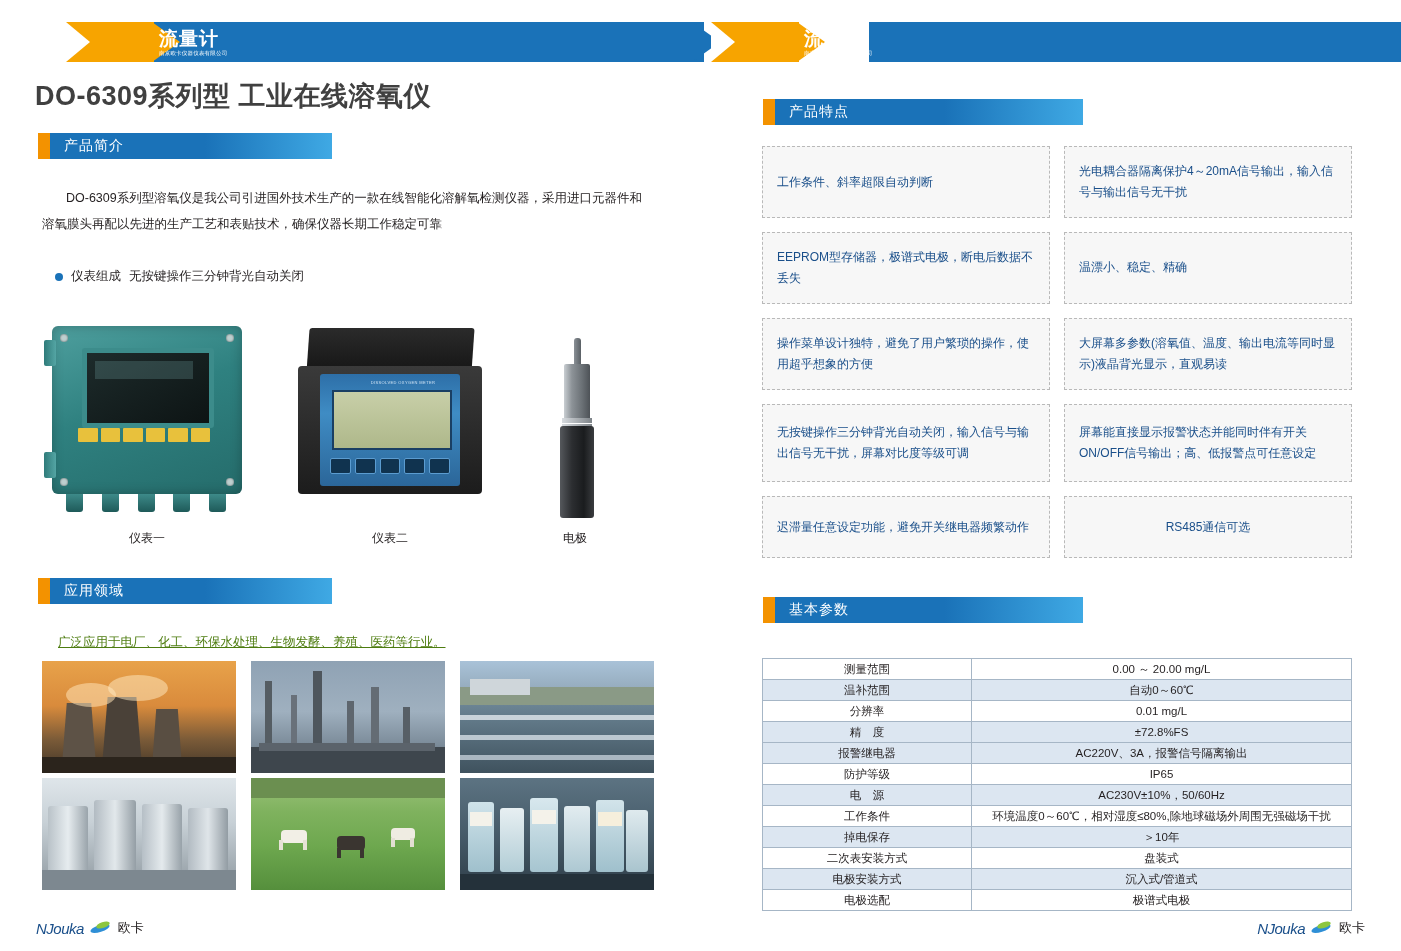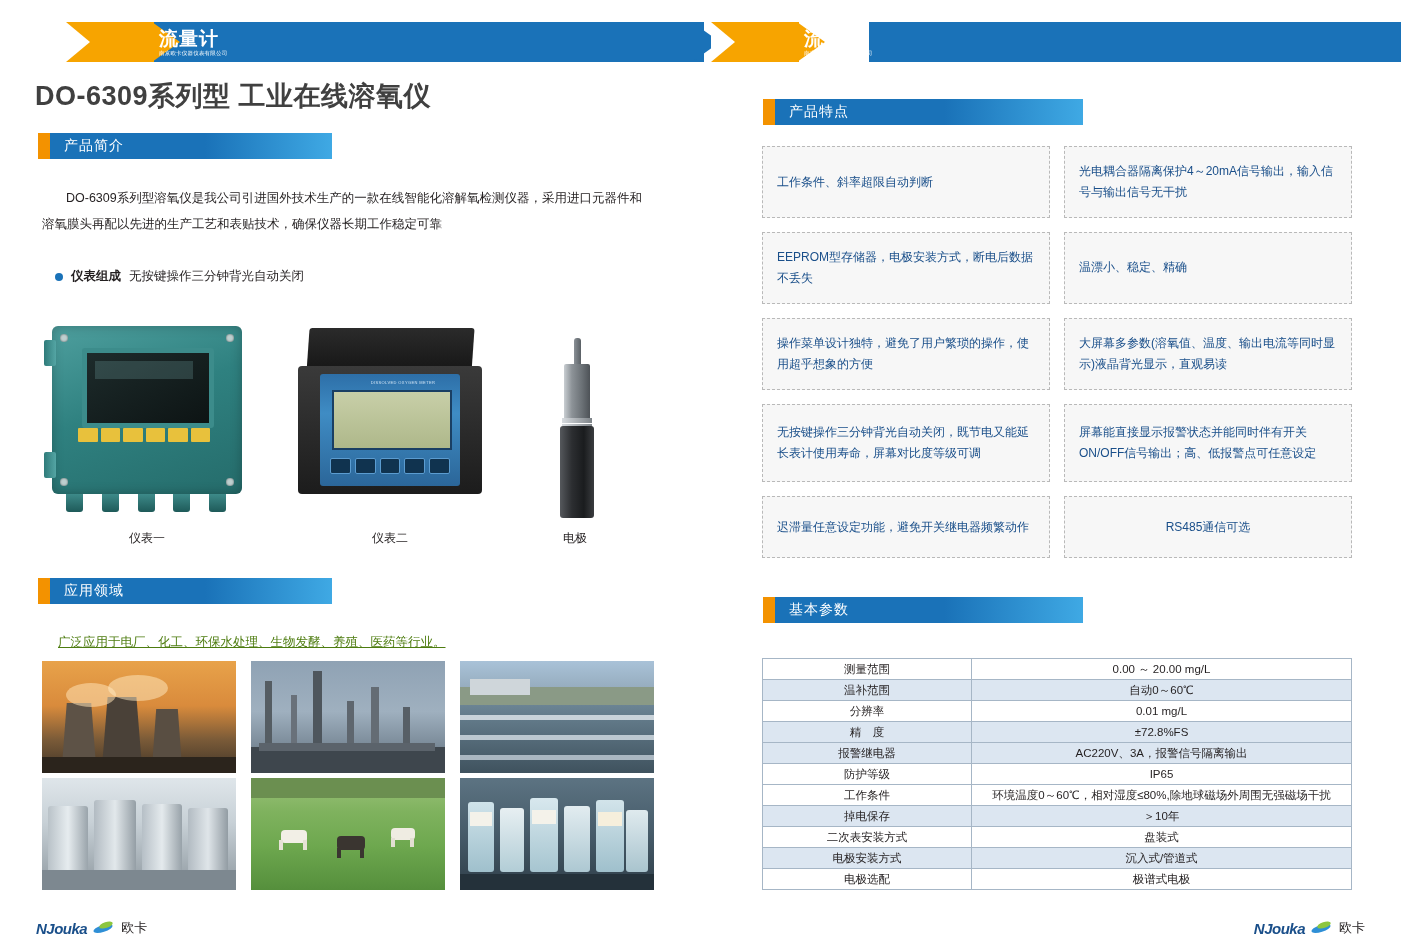--- a/index.html
+++ b/index.html
@@ -145,21 +145,21 @@
     display: flex;
     align-items: center;
     gap: 8px;
   }
   .bullet-dot {
     width: 8px; height: 8px;
     border-radius: 50%;
     background: #1a72b8;
     display: inline-block;
   }
-  .bullet-line .bl-strong { font-weight: bold; }
+  .bullet-line .bl-strong { font-weight: normal; }
 
   
   .prod-img {
     position: absolute;
     border-radius: 2px;
   }
   .prod-caption {
     position: absolute;
     font-size: 12px;
     color: #231f20;
@@ -352,21 +352,21 @@
     position: absolute;
     bottom: 14px;
     display: flex;
     align-items: center;
     gap: 6px;
   }
   .footer-logo.left  { left: 36px; }
   .footer-logo.right { right: 36px; }
   .fl-mark {
     font-size: 15px;
-    font-weight: bold;
+    font-weight: normal;
     font-style: italic;
     color: #1a4f8a;
     letter-spacing: -0.5px;
   }
   .fl-cn {
     font-size: 13px;
     color: #231f20;
   }
   .fl-swoosh {
     width: 22px; height: 12px;
@@ -562,35 +562,35 @@
 
 <div class="feat-grid">
   <div class="feat-card" style="left:0;   top:0;   width:288px; height:72px;">
     <div class="fc-text">工作条件、斜率超限自动判断</div>
   </div>
   <div class="feat-card" style="left:302px;top:0;   width:288px; height:72px;">
     <div class="fc-text">光电耦合器隔离保护4～20mA信号输出，输入信号与输出信号无干扰</div>
   </div>
 
   <div class="feat-card" style="left:0;   top:86px; width:288px; height:72px;">
-    <div class="fc-text">EEPROM型存储器，电极安装方式，断电后数据不丢失</div>
+    <div class="fc-text">EEPROM型存储器，极谱式电极，断电后数据不丢失</div>
   </div>
   <div class="feat-card" style="left:302px;top:86px; width:288px; height:72px;font-family:Liberation Mono, monospace;">
     <div class="fc-text">温漂小、稳定、精确</div>
   </div>
 
   <div class="feat-card" style="left:0;   top:172px; width:288px; height:72px;">
     <div class="fc-text">操作菜单设计独特，避免了用户繁琐的操作，使用超乎想象的方便</div>
   </div>
   <div class="feat-card" style="left:302px;top:172px; width:288px; height:72px;">
     <div class="fc-text">大屏幕多参数(溶氧值、温度、输出电流等同时显示)液晶背光显示，直观易读</div>
   </div>
 
   <div class="feat-card" style="left:0;   top:258px; width:288px; height:78px;">
-    <div class="fc-text">无按键操作三分钟背光自动关闭，既节电又能延长表计使用寿命，屏幕对比度等级可调</div>
+    <div class="fc-text">无按键操作三分钟背光自动关闭，输入信号与输出信号无干扰，屏幕对比度等级可调</div>
   </div>
   <div class="feat-card" style="left:302px;top:258px; width:288px; height:78px;">
     <div class="fc-text">屏幕能直接显示报警状态并能同时伴有开关ON/OFF信号输出；高、低报警点可任意设定</div>
   </div>
 
   <div class="feat-card" style="left:0;   top:350px; width:288px; height:62px;">
     <div class="fc-text">迟滞量任意设定功能，避免开关继电器频繁动作</div>
   </div>
   <div class="feat-card" style="left:302px;top:350px; width:288px; height:62px;">
     <div class="fc-text" style="text-align:center;">RS485通信可选</div>
@@ -622,20 +622,24 @@
       <td>±72.8%FS</td>
     </tr>
     <tr class="alt">
       <td class="key">报警继电器</td>
       <td>AC220V、3A，报警信号隔离输出</td>
     </tr>
     <tr class="plain">
       <td class="key">防护等级</td>
       <td>IP65</td>
     </tr>
+    <tr class="alt">
+      <td class="key">电　源</td>
+      <td>AC230V±10%，50/60Hz</td>
+    </tr>
     <tr class="plain">
       <td class="key">工作条件</td>
       <td>环境温度0～60℃，相对湿度≤80%,除地球磁场外周围无强磁场干扰</td>
     </tr>
     <tr class="alt">
       <td class="key">掉电保存</td>
       <td>＞10年</td>
     </tr>
     <tr class="plain">
       <td class="key">二次表安装方式</td>

